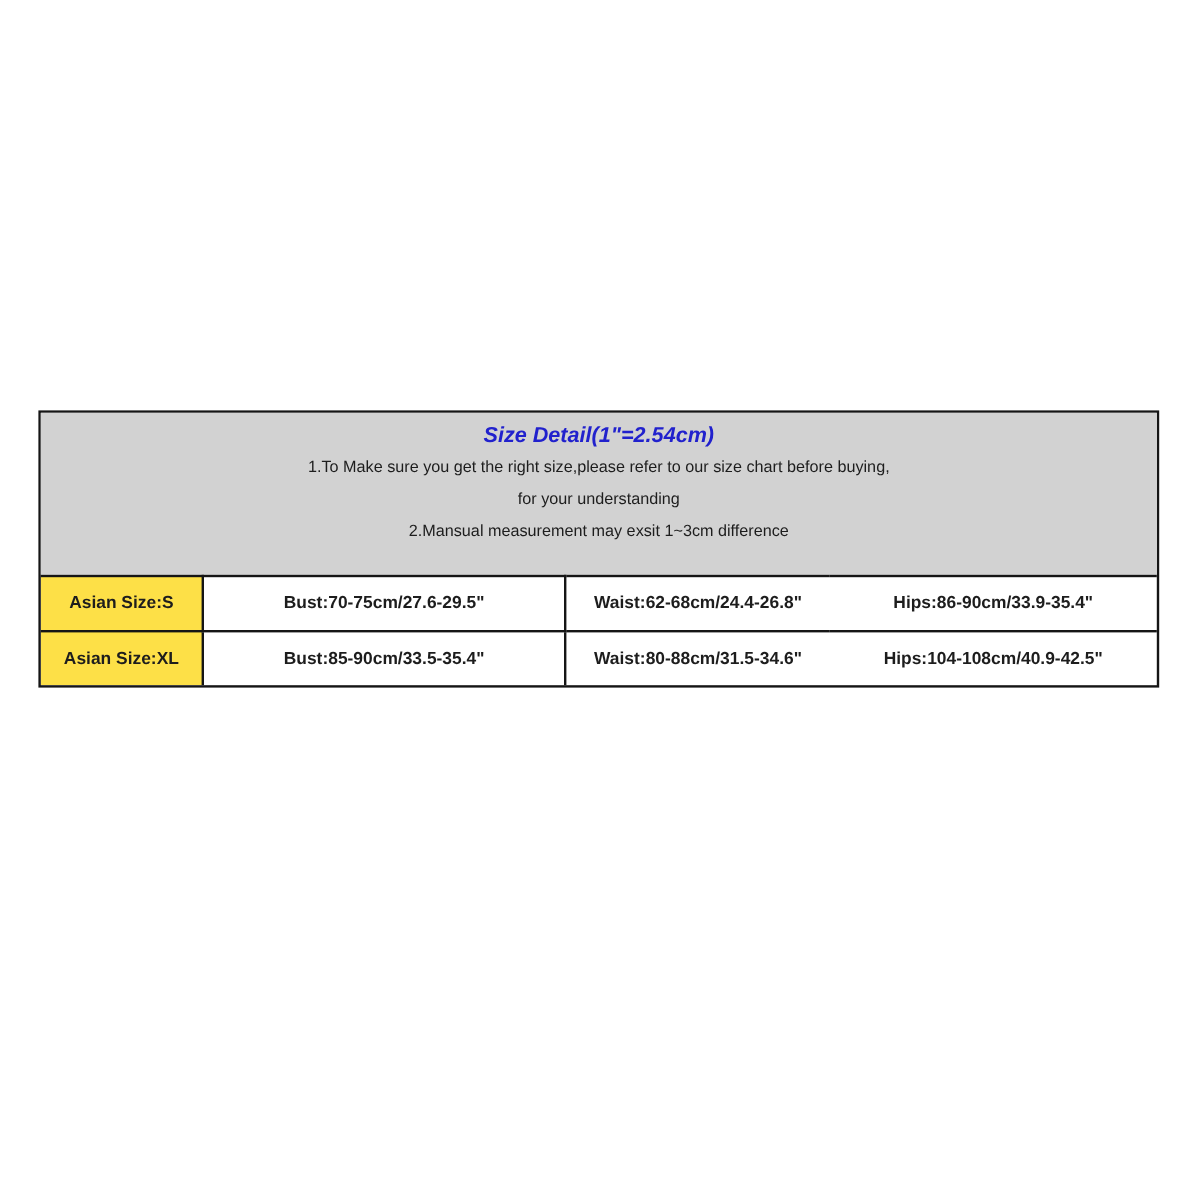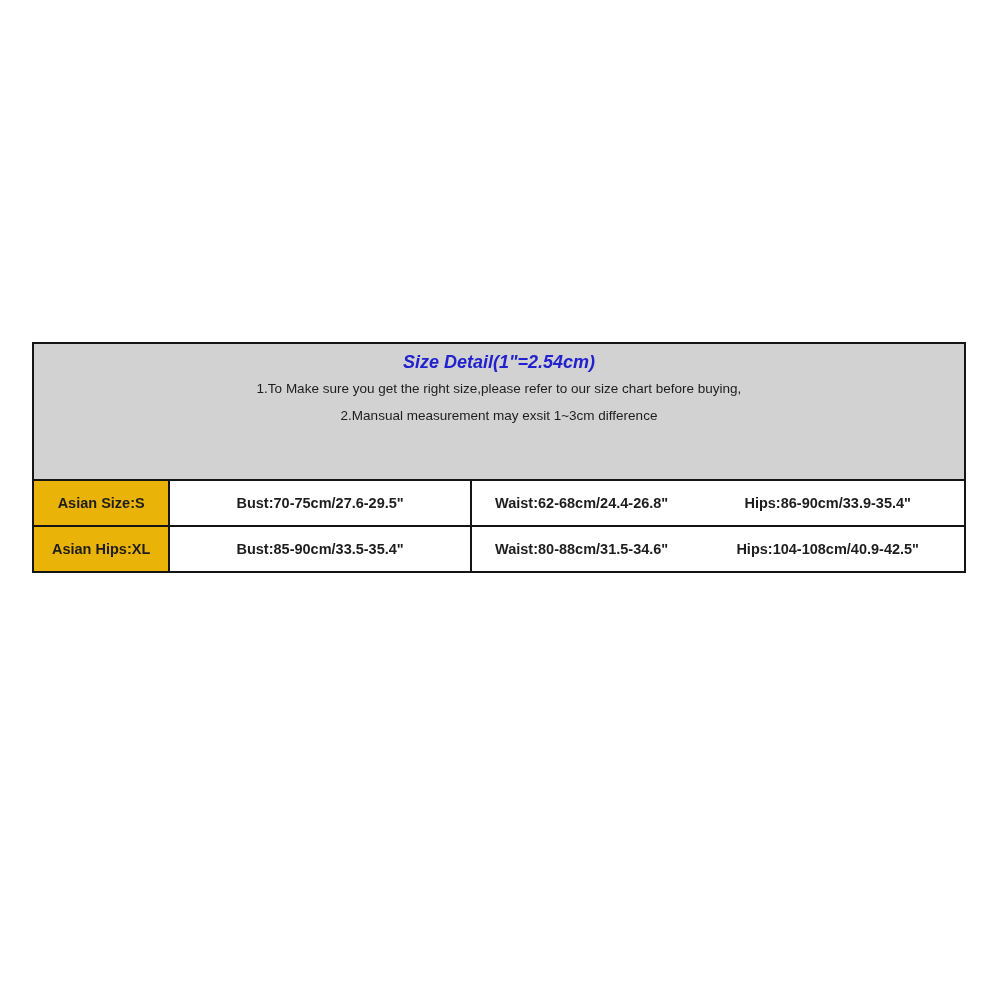--- a/index.html
+++ b/index.html
@@ -66,60 +66,61 @@
     font-weight: bold;
     color: #1d1d1d;
     padding: 0 4px;
     overflow: hidden;
     white-space: nowrap;
   }
   table.size-table td:first-child { border-left: 0; }
   table.size-table td:last-child { border-right: 0; }
   table.size-table tr:last-child td { border-bottom: 0; }
   td.label-cell {
-    background: #eab308;
+    background: #fde047;
     font-size: 15px;
   }
   td.waist-cell { border-right: 0 !important; }
   td.hips-cell  { border-left: 0 !important; }
   .col-size  { width: 135px; }
   .col-bust  { width: 301px; }
   .col-waist { width: 220px; }
   .col-hips  { width: 272px; }
 </style>
 </head>
 <body>
 
 <div class="canvas">
   <div class="sheet">
 
     <div class="sheet-header">
       <div class="sheet-title">Size Detail(1"=2.54cm)</div>
       <div class="sheet-note">1.To Make sure you get the right size,please refer to our size chart before buying,</div>
       <div class="sheet-note tight">
+        <span class="wrapline">for your understanding</span>
       </div>
       <div class="sheet-note tight">2.Mansual measurement may exsit 1~3cm difference</div>
     </div>
 
     <table class="size-table">
       <colgroup>
         <col class="col-size">
           <col class="col-bust">
           <col class="col-waist">
           <col class="col-hips">
       </colgroup>
       <tbody>
         <tr>
           <td class="label-cell">Asian Size:S</td>
           <td class="bust-cell">Bust:70-75cm/27.6-29.5"</td>
           <td class="waist-cell">Waist:62-68cm/24.4-26.8"</td>
           <td class="hips-cell">Hips:86-90cm/33.9-35.4"</td>
         </tr>
         <tr>
-          <td class="label-cell">Asian Hips:XL</td>
+          <td class="label-cell">Asian Size:XL</td>
           <td class="bust-cell">Bust:85-90cm/33.5-35.4"</td>
           <td class="waist-cell">Waist:80-88cm/31.5-34.6"</td>
           <td class="hips-cell">Hips:104-108cm/40.9-42.5"</td>
         </tr>
       </tbody>
     </table>
 
   </div>
 </div>
 

